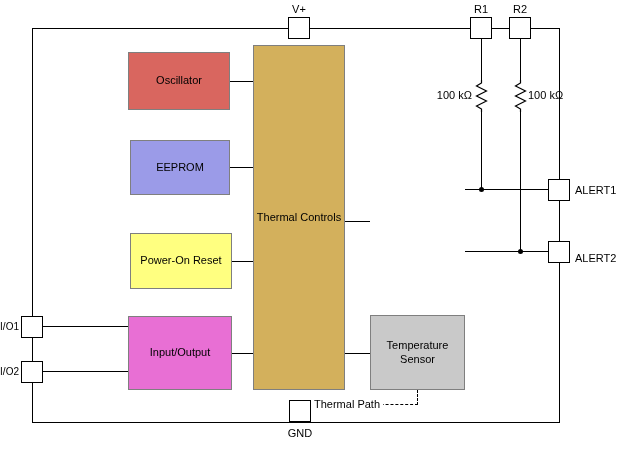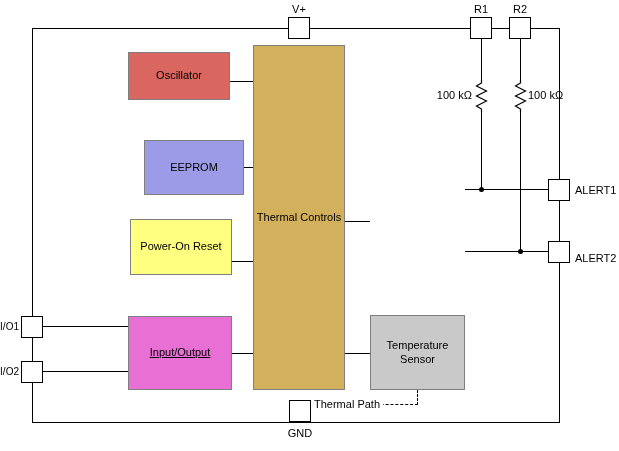--- a/index.html
+++ b/index.html
@@ -58,33 +58,33 @@
   <div class="lbl" style="left:428px;top:89px;width:44px;text-align:right;">100 kΩ</div>
   <div class="lbl" style="left:528px;top:89px;">100 kΩ</div>
 
   <div class="dot" style="left:479px;top:187px;"></div>
   <div class="dot" style="left:518px;top:249px;"></div>
 
   <div class="dash-v" style="left:417px;top:390px;height:15px;"></div>
   <div class="dash-h" style="left:312px;top:404px;width:106px;"></div>
   <div class="tp-label" style="left:311px;top:398px;">Thermal Path</div>
 
-  <div class="block" style="left: 128px; top: 52px; width: 102px; height: 48px; background-color: rgb(217, 102, 95);">
+  <div class="block" style="left: 128px; top: 52px; width: 102px; height: 58px; background-color: rgb(217, 102, 95);">
     <span>Oscillator</span>
   </div>
 
-  <div class="block" style="left: 144px; top: 140px; width: 100px; height: 55px; background-color: rgb(155, 155, 232);">
+  <div class="block" style="left: 130px; top: 140px; width: 100px; height: 55px; background-color: rgb(155, 155, 232);">
     <span>EEPROM</span>
   </div>
 
-  <div class="block" style="left: 130px; top: 219px; width: 102px; height: 56px; background-color: rgb(255, 255, 128);">
+  <div class="block" style="left: 130px; top: 233px; width: 102px; height: 56px; background-color: rgb(255, 255, 128);">
     <span>Power-On Reset</span>
   </div>
 
-  <div class="block" style="left: 128px; top: 316px; width: 104px; height: 74px; background-color: rgb(232, 111, 212); text-decoration: underline;">
+  <div class="block" style="left: 128px; top: 316px; width: 104px; height: 74px; background-color: rgb(232, 111, 212);">
     <span>Input/Output</span>
   </div>
 
   <div class="block" style="left: 253px; top: 45px; width: 92px; height: 345px; background-color: rgb(211, 176, 92);">
     <span>Thermal Controls</span>
   </div>
 
 
   <div class="block" style="left: 370px; top: 315px; width: 95px; height: 75px; background-color: rgb(201, 201, 201);">
     <span>Temperature Sensor</span>

